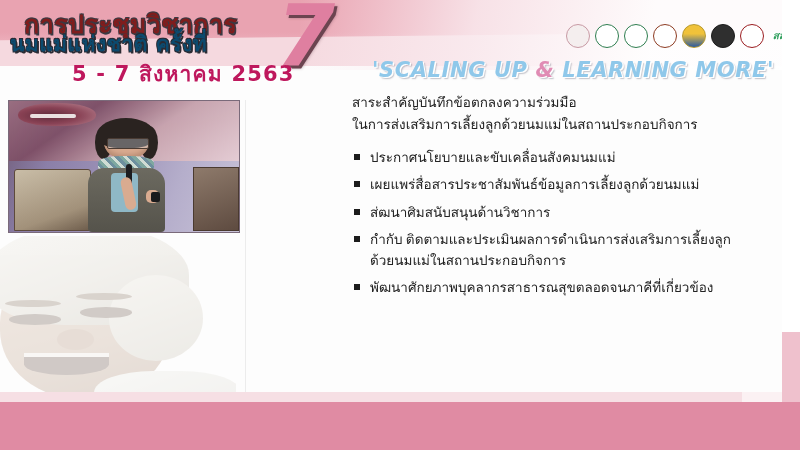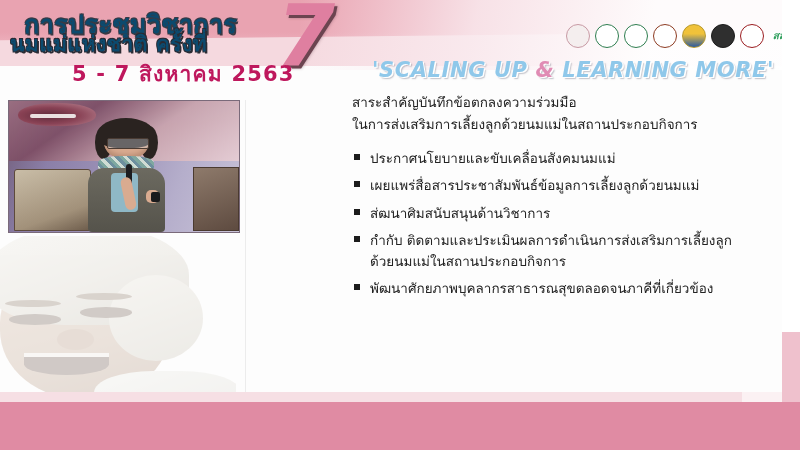--- a/index.html
+++ b/index.html
@@ -14,21 +14,21 @@
   .header{position:absolute;left:0;top:0;width:800px;height:94px;overflow:hidden;background:#ffffff;}
   .band-top{position:absolute;left:0;top:0;width:800px;height:46px;
     background:linear-gradient(180deg,#e9a3b1 0%,#e9a3b1 70%,#eeb3bf 100%);}
   .band-mid{position:absolute;left:0;top:36px;width:800px;height:34px;
     background:#f5d9df;transform:skewY(-0.6deg);}
   .band-low{position:absolute;left:0;top:66px;width:800px;height:28px;background:#fdfdfd;}
   .band-fade{position:absolute;left:300px;top:0;width:500px;height:70px;
     background:linear-gradient(100deg,rgba(245,217,223,0) 0%,rgba(250,236,240,.85) 35%,rgba(255,255,255,.96) 70%);}
 
   .title-thai-1{position:absolute;left:24px;top:4px;font-size:25px;font-weight:bold;
-    color:#0c4a6e;letter-spacing:.5px;
+    color:#7f1d1d;letter-spacing:.5px;
     text-shadow:1.6px 1.6px 0 #3a3a44, -0.6px -0.6px 0 #3a3a44, 0.9px -0.6px 0 #3a3a44, -0.6px 0.9px 0 #3a3a44;
     white-space:nowrap;}
   .title-thai-2{position:absolute;left:10px;top:27px;font-size:21px;font-weight:bold;
     color:#0c4a6e;letter-spacing:.5px;
     text-shadow:1.8px 1.8px 0 #2b2b33, -0.7px -0.7px 0 #2b2b33, 1px -0.7px 0 #2b2b33, -0.7px 1px 0 #2b2b33;
     white-space:nowrap;}
   .title-date{position:absolute;left:72px;top:57px;font-size:21px;font-weight:bold;
     color:#be185d;letter-spacing:1.2px;white-space:nowrap;
     text-shadow:0.7px 0.7px 0 rgba(255,255,255,.8);}
   .edition-num{position:absolute;left:276px;top:-6px;font-size:85px;font-weight:bold;
@@ -104,21 +104,21 @@
 
   
   .divider{position:absolute;left:245px;top:100px;width:1px;height:300px;background:#ececec;}
 
   
   .content{position:absolute;left:352px;top:92px;width:380px;}
   .lead{font-size:13.5px;color:#232323;line-height:1.62;margin:0 0 12px 0;}
   .lead .l2{display:block;}
   ul.bullets{list-style:none;margin:0;padding:0;}
   ul.bullets li{position:relative;padding-left:18px;margin-bottom:7px;
-    font-size:13.5px;color:#232323;line-height:1.52;}
+    font-size:13.5px;color:#232323;line-height:1.52;font-family:Liberation Serif, serif;}
   ul.bullets li .sq{position:absolute;left:2px;top:6px;width:6px;height:6px;background:#1c1c1c;}
 
   
   .foot-light{position:absolute;left:0;bottom:48px;width:742px;height:10px;background:#f6dfe4;}
   .foot-strip{position:absolute;left:742px;bottom:48px;width:40px;height:10px;background:#fbf1f3;}
   .foot-main{position:absolute;left:0;bottom:0;width:800px;height:48px;background:#e08ba3;}
   .edge-right-pink{position:absolute;right:0;top:332px;width:18px;height:70px;background:#efc1cd;}
   .edge-right-white{position:absolute;right:0;top:0;width:18px;height:332px;background:#ffffff;}
 </style>
 </head>

